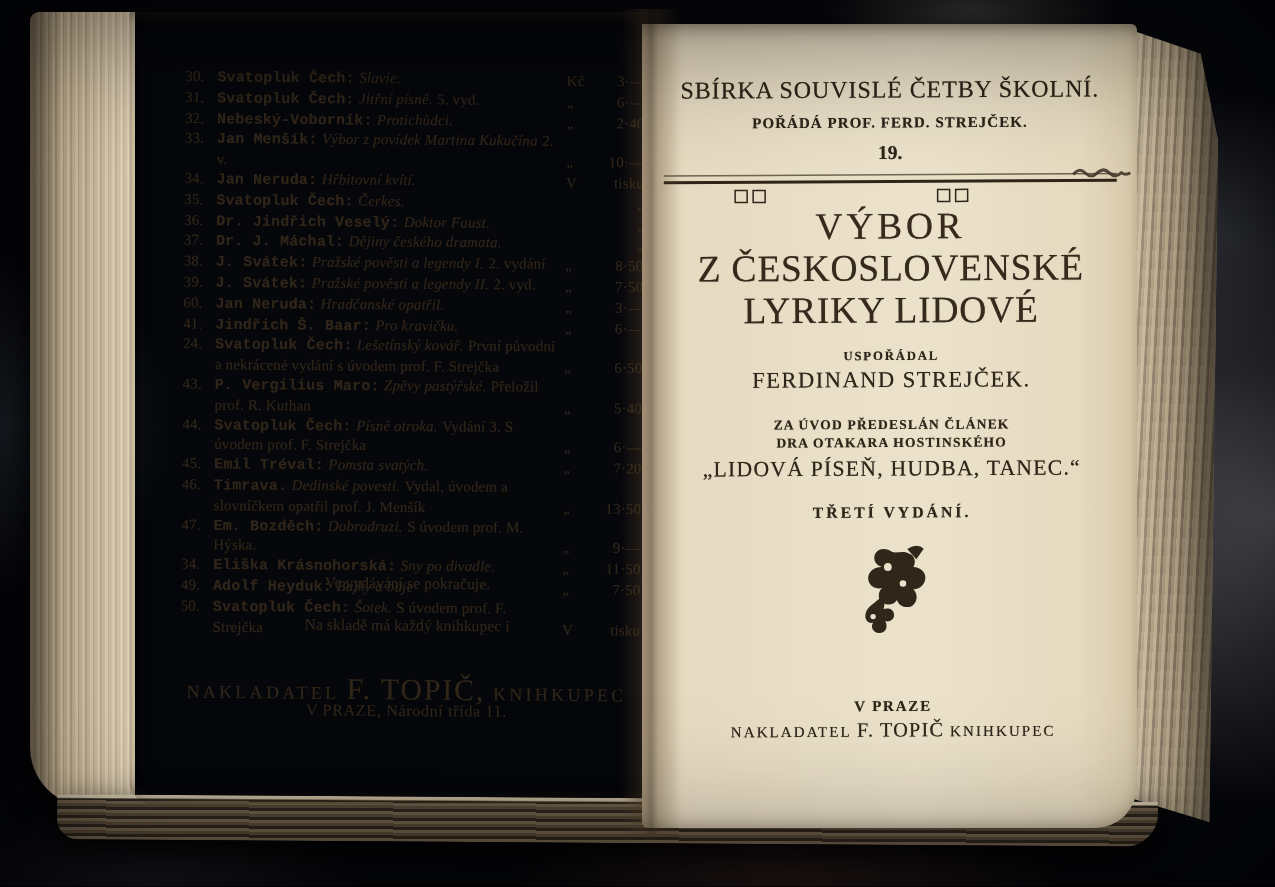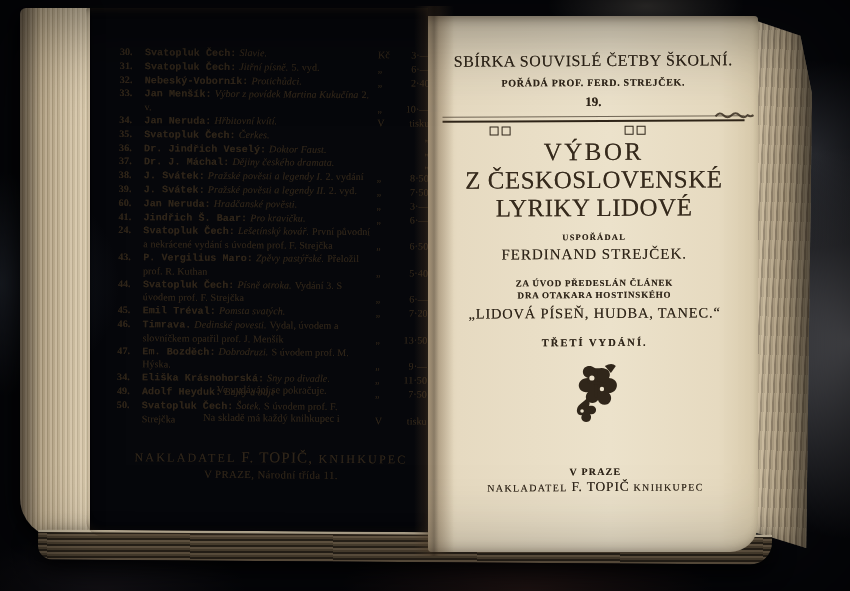--- a/index.html
+++ b/index.html
@@ -68,33 +68,33 @@
     box-shadow:inset 0 0 90px 18px rgba(0,0,0,.55);
   }
   
   .lp-content{
     position:absolute;left:34px;top:38px;width:310px;
     transform:rotate(.5deg);transform-origin:0 0;
     font-size:10px;line-height:12.8px;letter-spacing:.1px;
     text-shadow:0 0 .5px rgba(47,37,25,.65);
   }
   .row{display:flex;}
-  .row .num{flex:none;width:20px;text-align:left;margin-right:5px;font-weight:bold;}
+  .row .num{flex:none;width:20px;text-align:center;margin-right:5px;font-weight:normal;}
   .row .txt{flex:1;min-width:0;}
   .row .txt .author{font-weight:bold;font-family:Liberation Mono, monospace;}
   .row .txt .title{font-style:italic;margin-left:3px;}
   .row .txt .note{margin-left:3px;}
   .row .price{flex:none;width:52px;margin-left:2px;display:flex;justify-content:space-between;align-self:flex-end;}
   .row .price .val{margin-left:auto;}
   .lfooter{position:absolute;left:34px;top:0;width:310px;text-align:center;transform:rotate(.5deg);transform-origin:0 0;
     text-shadow:0 0 .5px rgba(47,37,25,.6);}
   .lf1{position:absolute;left:0;top:375px;width:100%;font-size:10.5px;}
   .lf2{position:absolute;left:0;top:403px;width:100%;font-size:10.5px;}
   .lfpub{position:absolute;left:0;top:440px;width:100%;font-size:12px;letter-spacing:2.2px;white-space:nowrap;}
-  .lfpub .big{font-size:15px;letter-spacing:1.2px;}
+  .lfpub .big{font-size:20px;letter-spacing:1.2px;}
   .lfaddr{position:absolute;left:0;top:459px;width:100%;font-size:10.8px;letter-spacing:.4px;}
   
   .rp-content{
     position:absolute;left:8px;top:0;width:314px;height:100%;text-align:center;
     transform:rotate(-.3deg);transform-origin:50% 0;
     text-shadow:0 0 .5px rgba(47,37,25,.6);
   }
   .rp-series{position:absolute;left:0;top:36px;width:100%;font-size:16px;letter-spacing:.6px;}
   .rp-editor{position:absolute;left:0;top:61px;width:100%;font-size:10px;letter-spacing:.7px;font-weight:bold;}
   .rp-num{position:absolute;left:0;top:78px;width:100%;font-size:13px;font-weight:bold;}
@@ -223,21 +223,21 @@
       <span class="author">J. Svátek:</span><span class="title">Pražské pověsti a legendy II.</span><span class="note">2. vyd.</span>
     </span>
     <span class="price">
       <span class="mark">„</span>
       <span class="val">7·50</span>
     </span>
   </div>
         <div class="row">
     <span class="num">60.</span>
     <span class="txt">
-      <span class="author">Jan Neruda:</span><span class="title">Hradčanské pověsti.</span><span class="note"></span>
+      <span class="author">Jan Neruda:</span><span class="title">Hradčanské opatřil.</span><span class="note"></span>
     </span>
     <span class="price">
       <span class="mark">„</span>
       <span class="val">3·—</span>
     </span>
   </div>
         <div class="row">
     <span class="num">41.</span>
     <span class="txt">
       <span class="author">Jindřich Š. Baar:</span><span class="title">Pro kravičku.</span><span class="note"></span>

